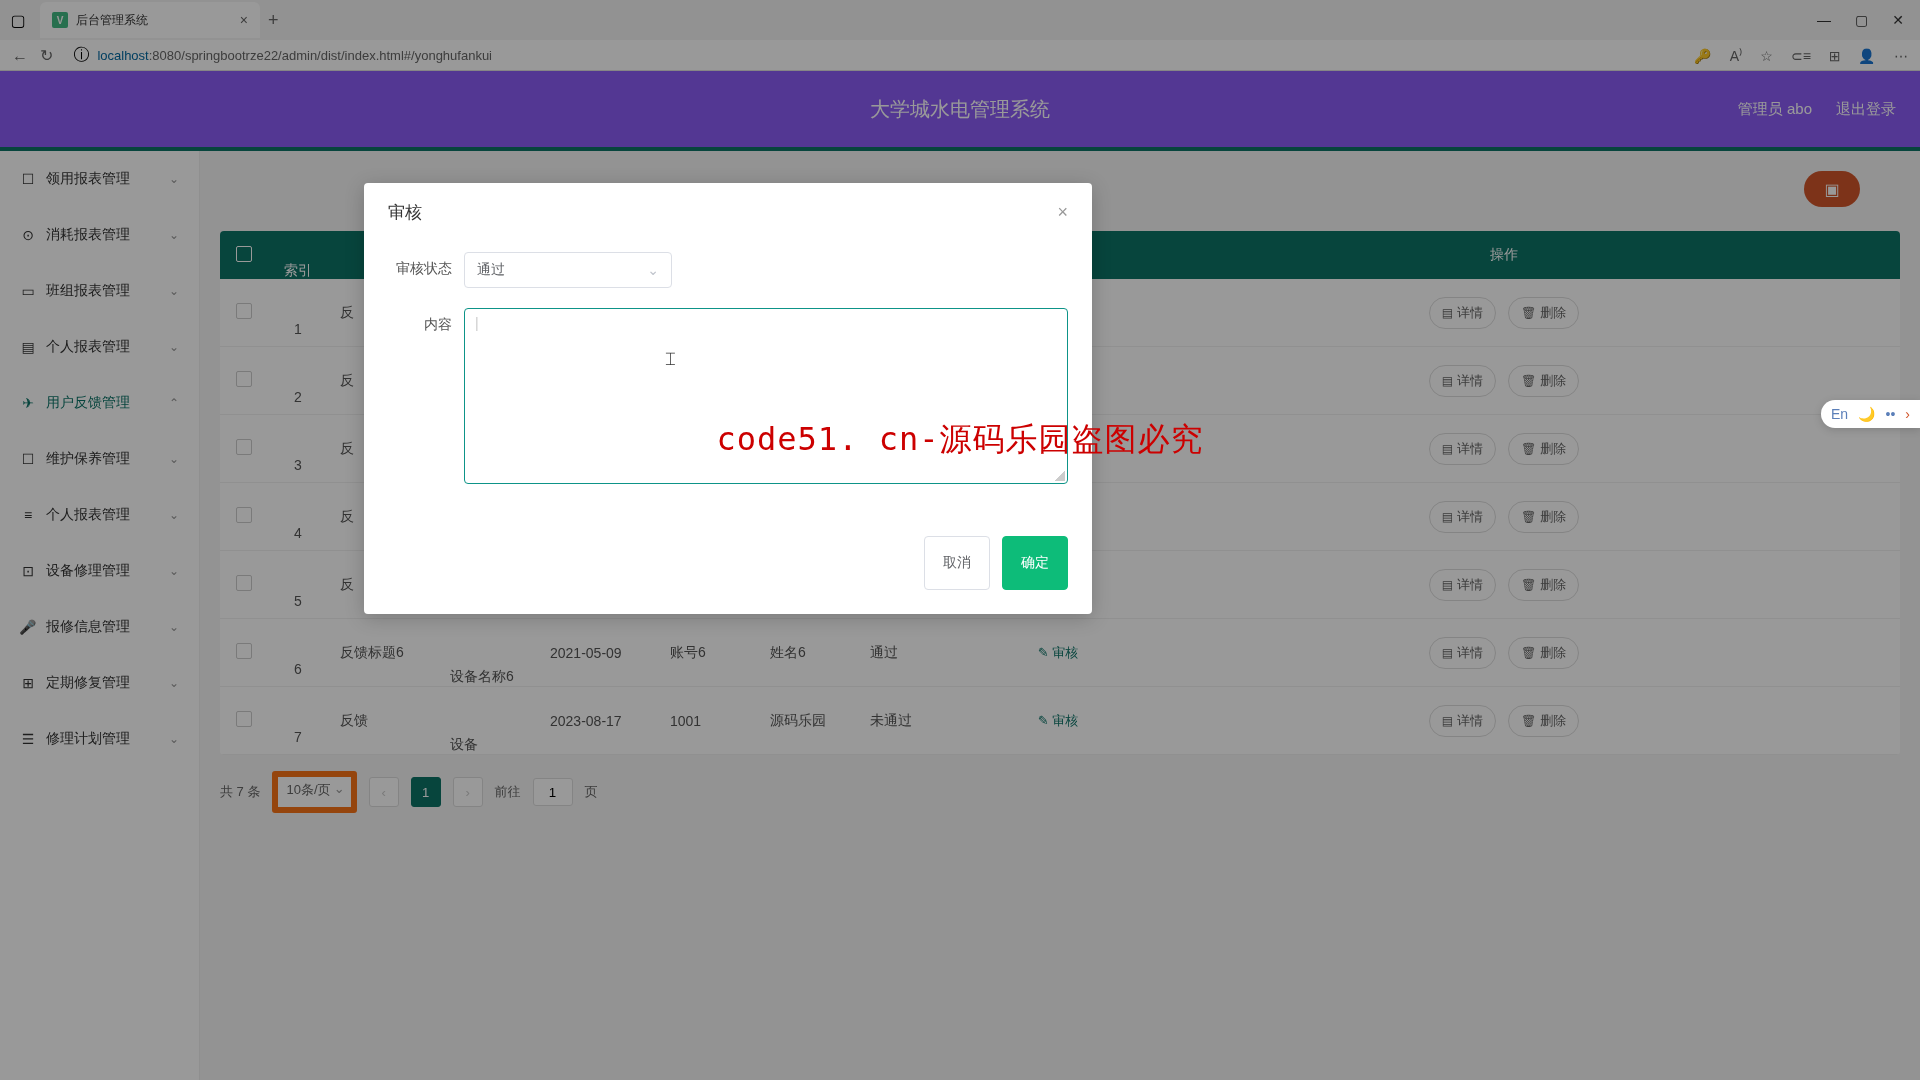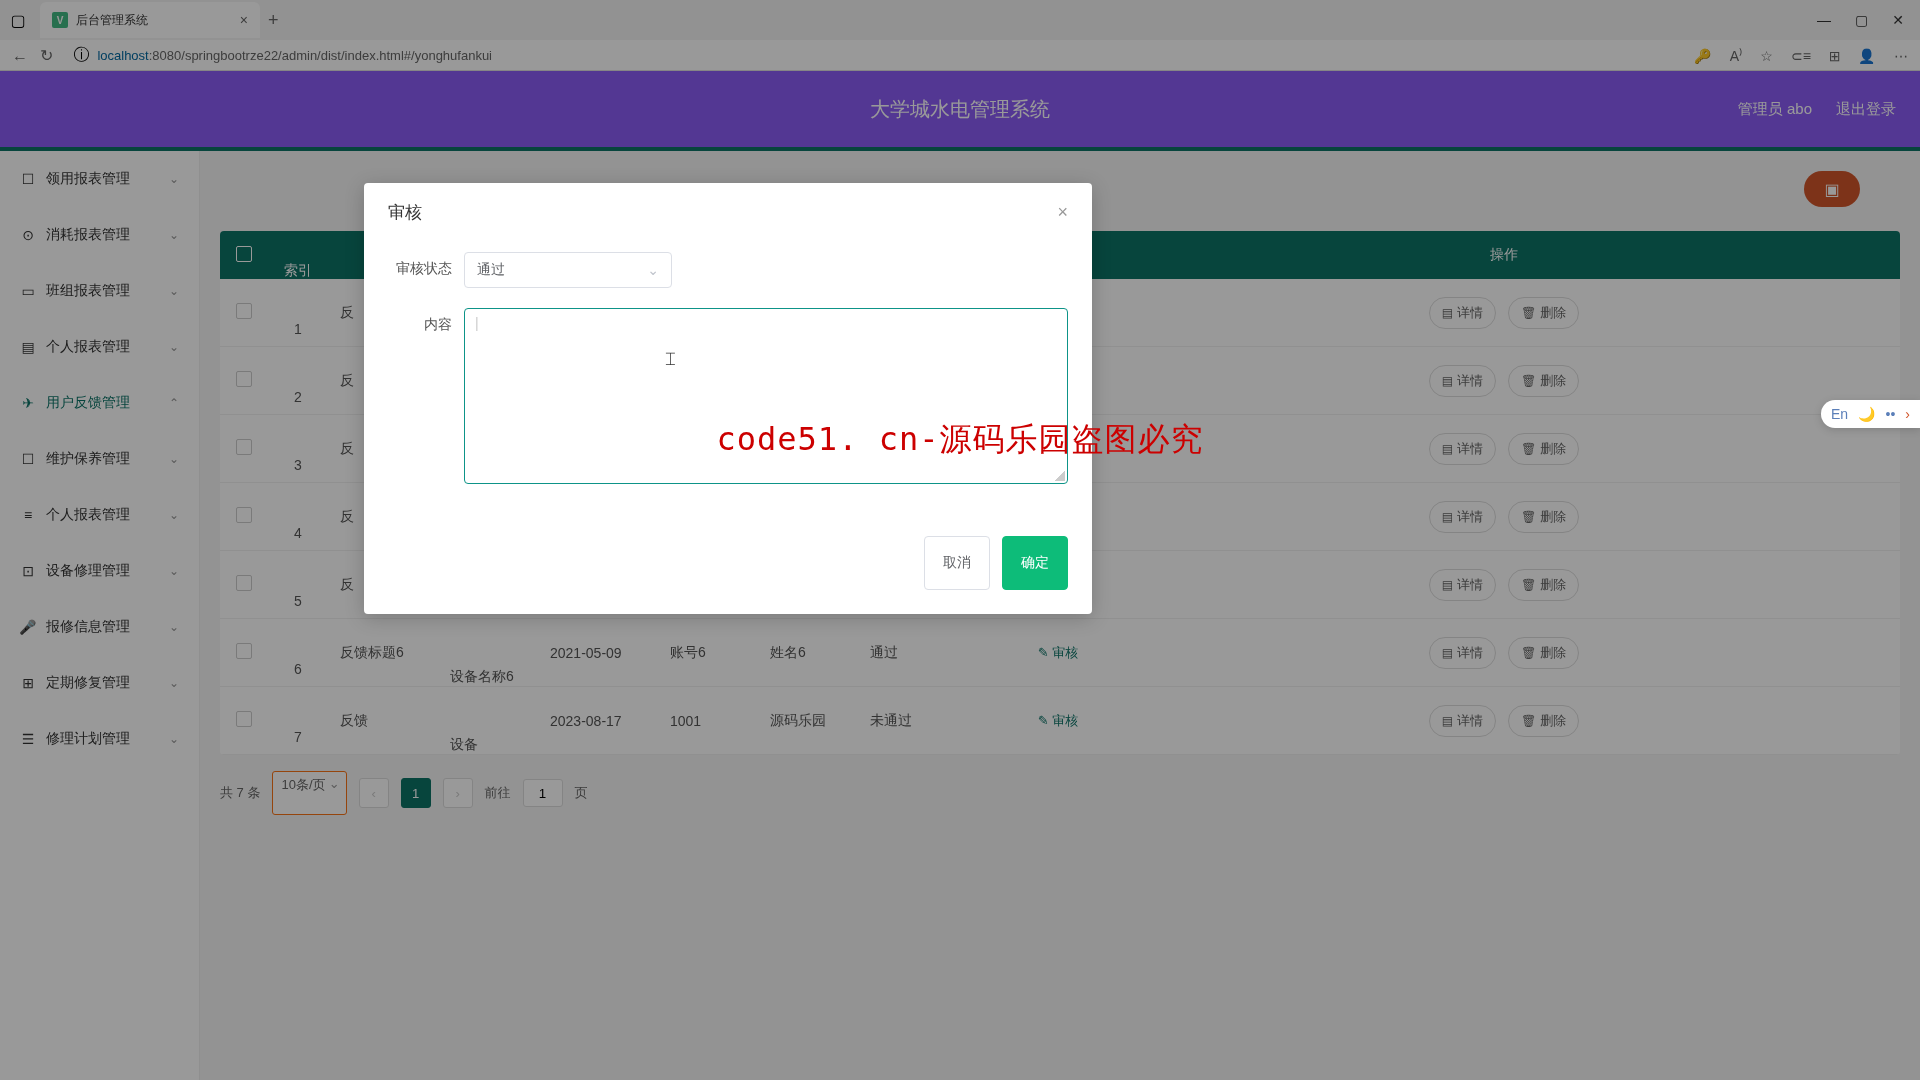--- a/index.html
+++ b/index.html
@@ -61,21 +61,21 @@
 .col-ops { flex: 1; text-align: center; }
 .table-row { height: 68px; display: flex; align-items: center; border-bottom: 1px solid #f0f0f0; color: #555; }
 .checkbox { width: 16px; height: 16px; border: 1px solid #ccc; border-radius: 2px; display: inline-block; }
 .checkbox.white { border-color: #fff; }
 .audit-link { color: #0d7367; font-size: 13px; }
 .op-btn { display: inline-flex; align-items: center; gap: 4px; padding: 6px 12px; border: 1px solid #ddd; border-radius: 16px; color: #666; font-size: 13px; margin: 0 4px; }
 .op-btn .ico { font-size: 12px; }
 
 
 .pagination { margin-top: 16px; display: flex; align-items: center; gap: 12px; font-size: 13px; color: #666; }
-.page-select { border: 1px solid #f97316; padding: 4px 20px 20px 8px; border-radius: 3px; background: #fff; position: relative; }
+.page-select { border: 6px solid #f97316; padding: 4px 20px 8px 8px; border-radius: 3px; background: #fff; position: relative; }
 .page-btn { width: 30px; height: 30px; border: 1px solid #ddd; border-radius: 3px; display: flex; align-items: center; justify-content: center; background: #fff; }
 .page-btn.active { background: #0d7367; color: #fff; border-color: #0d7367; }
 .page-btn.disabled { color: #ccc; }
 .page-input { width: 40px; height: 28px; border: 1px solid #ddd; border-radius: 3px; text-align: center; }
 
 
 .overlay { position: absolute; inset: 0; background: rgba(0,0,0,0.4); z-index: 100; }
 .modal { position: absolute; left: 364px; top: 183px; width: 728px; background: #fff; border-radius: 4px; z-index: 101; box-shadow: 0 4px 20px rgba(0,0,0,0.2); }
 .modal-header { padding: 18px 24px; display: flex; justify-content: space-between; align-items: center; }
 .modal-title { font-size: 17px; color: #333; }

